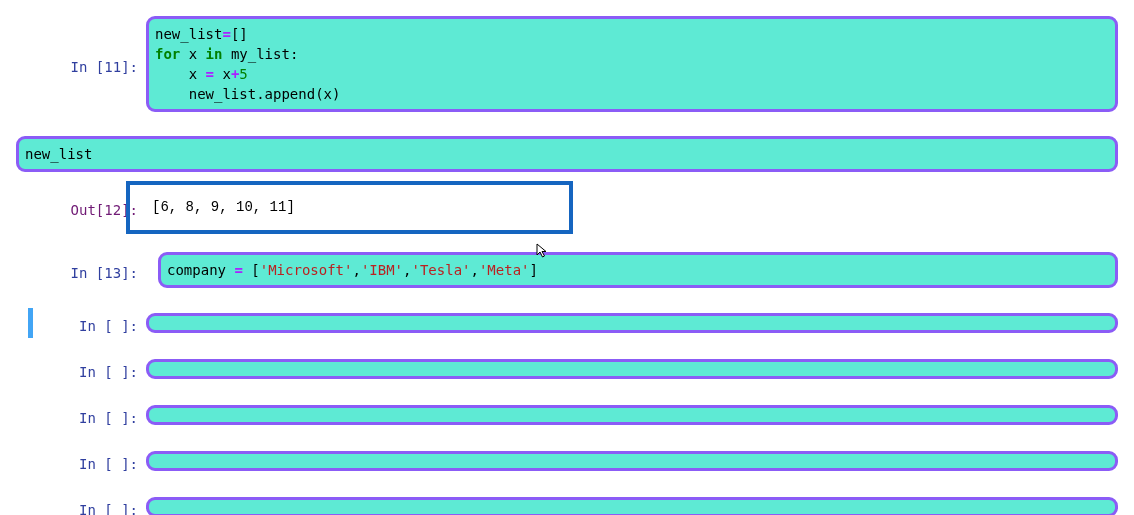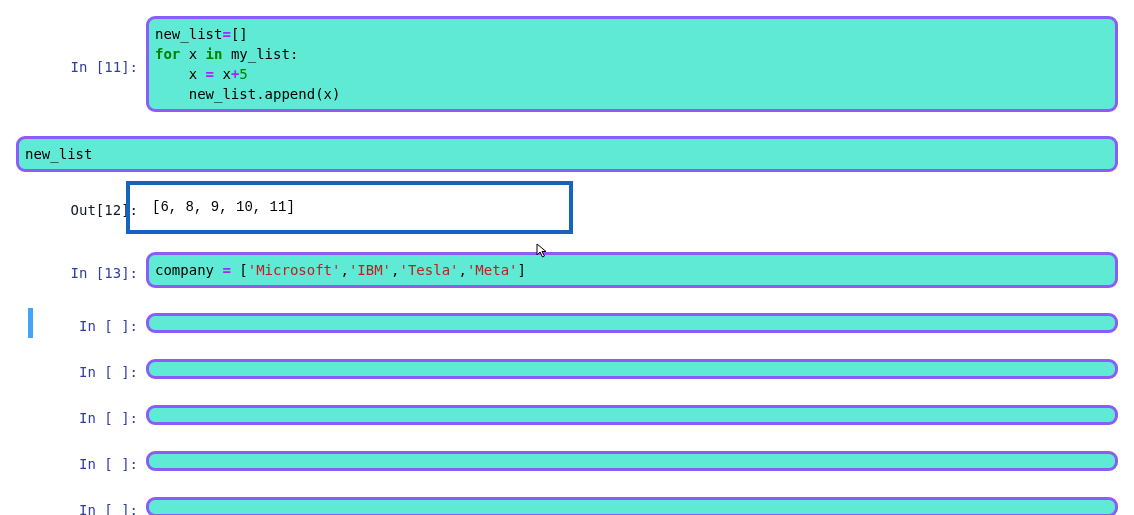--- a/index.html
+++ b/index.html
@@ -37,21 +37,21 @@
     flex: 0 0 130px;
     text-align: right;
     padding: 6px 8px 0 0;
     font-family: inherit;
     font-size: 14px;
     box-sizing: border-box;
     color: #303F9F;
     user-select: none;
   }
   .prompt.out {
-    color: #0f172a;
+    color: #701a75;
   }
   .input-area {
     flex: 1 1 auto;
     background: #5eead4;
     border: 3px solid #8b5cf6;
     border-radius: 9px;
     padding: 5px 6px;
     min-height: 20px;
     line-height: 20px;
     white-space: pre;
@@ -107,21 +107,21 @@
 <span class="tok-default">    x </span><span class="tok-op">=</span><span class="tok-default"> x</span><span class="tok-op">+</span><span class="tok-num">5</span>
 <span class="tok-default">    new_list.append(x)</span></div>
     </div>
     <div class="cell" style="margin-top: 16px;">
       <div class="input-area"><span class="tok-default">new_list</span></div>
     </div>
     <div class="cell" style="padding-top: 0px;">
       <div class="prompt out">Out[12]:</div>
       <div class="output-area">[6, 8, 9, 10, 11]</div>
     </div>
-    <div class="cell" style="margin-top: 22px;">
+    <div class="cell" style="margin-top: 22px; gap: 12px;">
       <div class="prompt">In [13]:</div>
       <div class="input-area"><span class="tok-default">company </span><span class="tok-op">=</span><span class="tok-default"> [</span><span class="tok-str">'Microsoft'</span><span class="tok-default">,</span><span class="tok-str">'IBM'</span><span class="tok-default">,</span><span class="tok-str">'Tesla'</span><span class="tok-default">,</span><span class="tok-str">'Meta'</span><span class="tok-default">]</span></div>
     </div>
     <div class="cell active" style="margin-top: 16px;">
       <div class="prompt">In [ ]:</div>
       <div class="input-area"></div>
     </div>
     <div class="cell" style="margin-top: 16px;">
       <div class="prompt">In [ ]:</div>
       <div class="input-area"></div>

